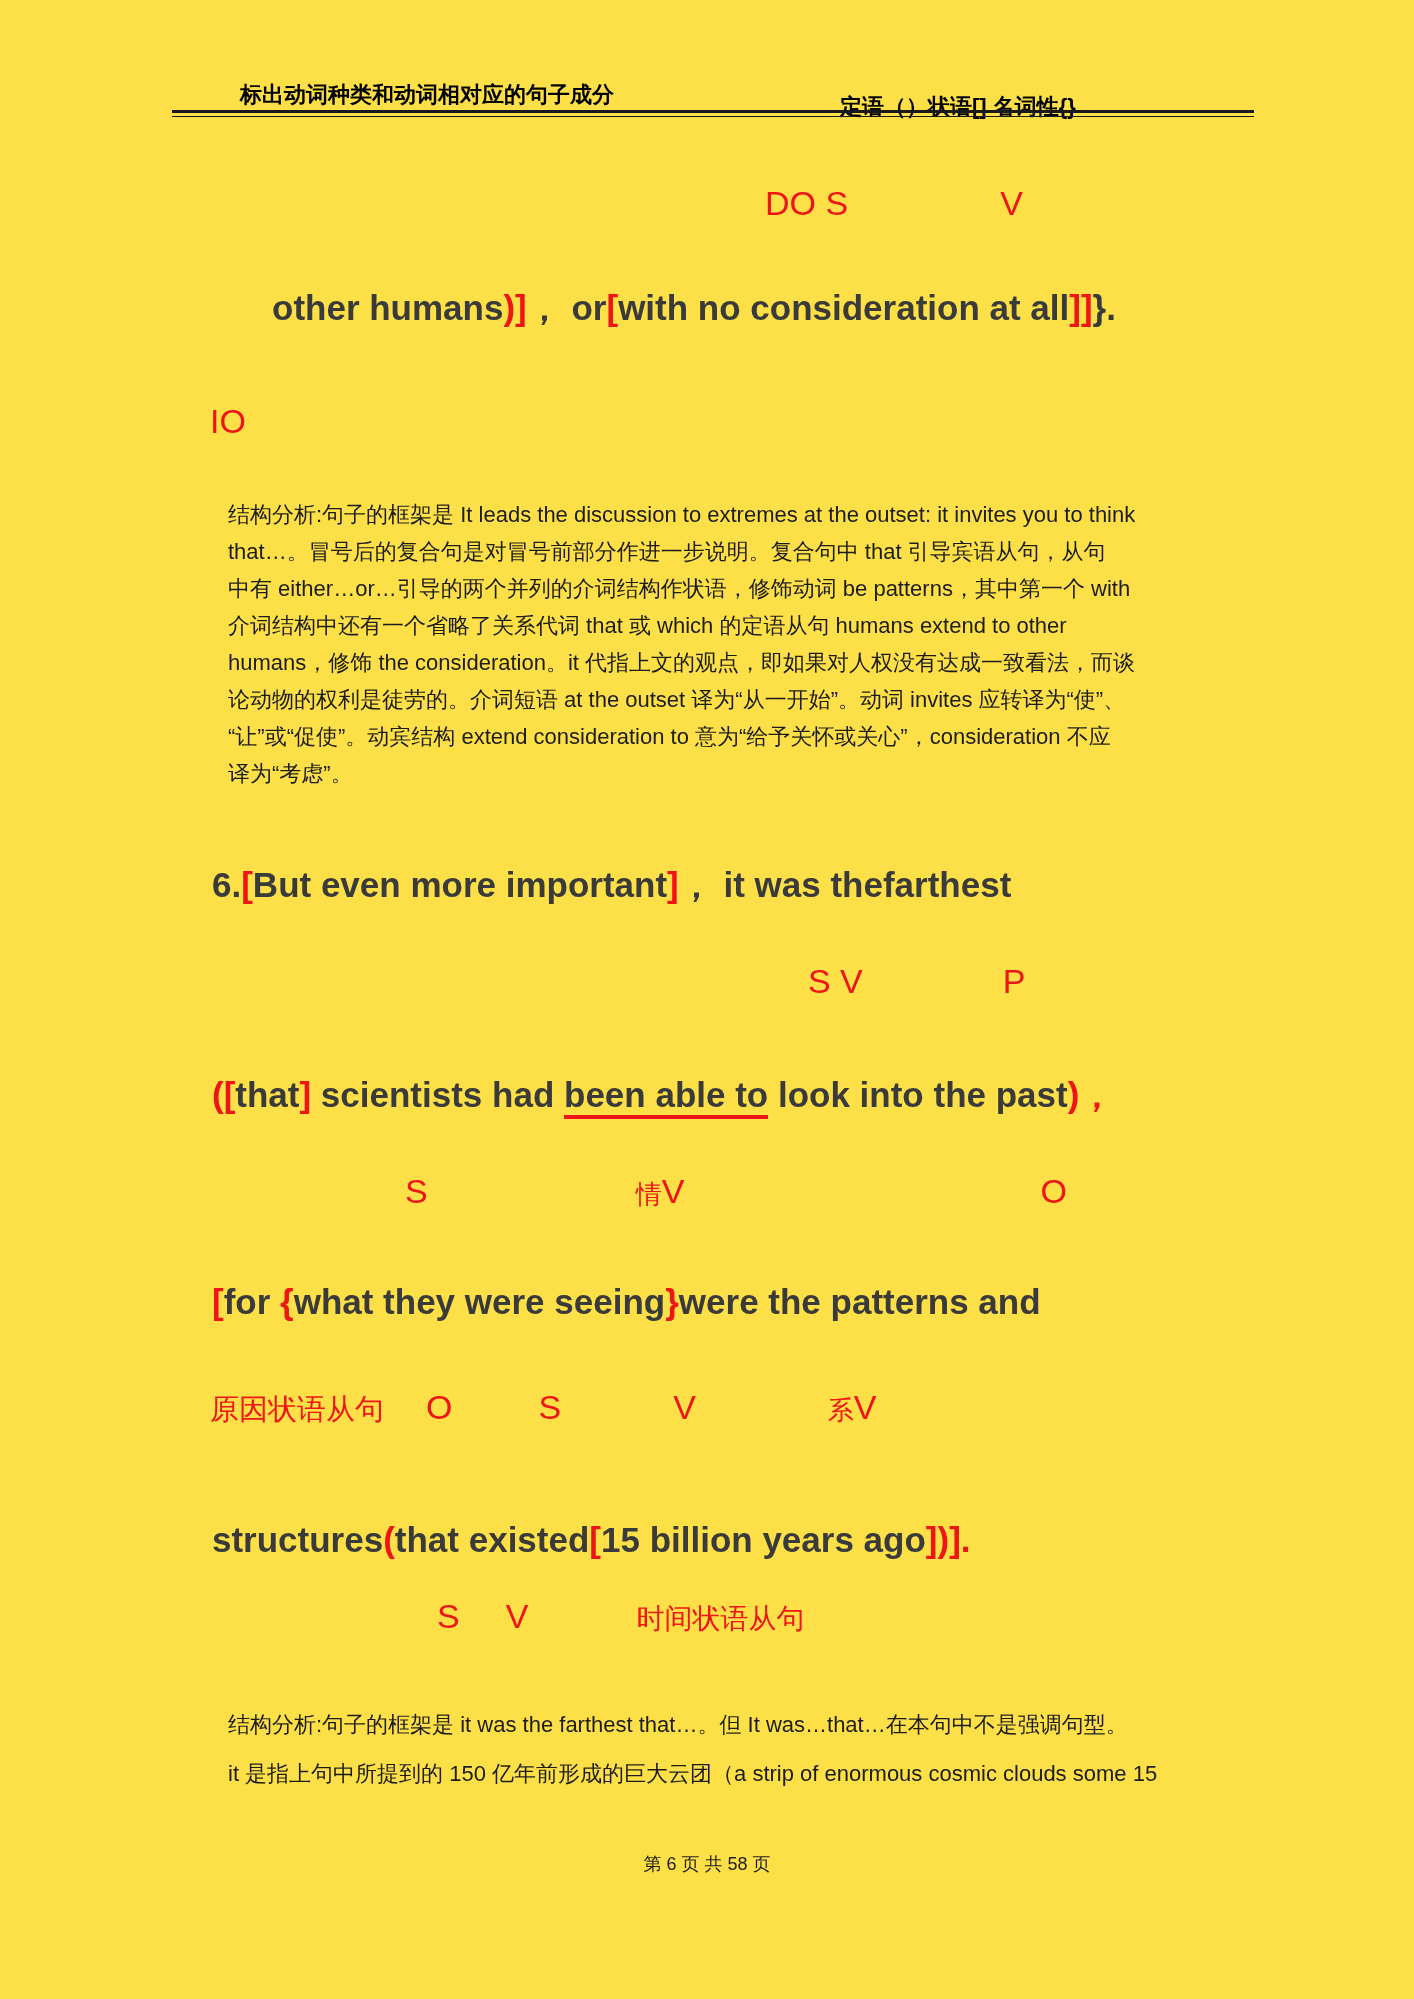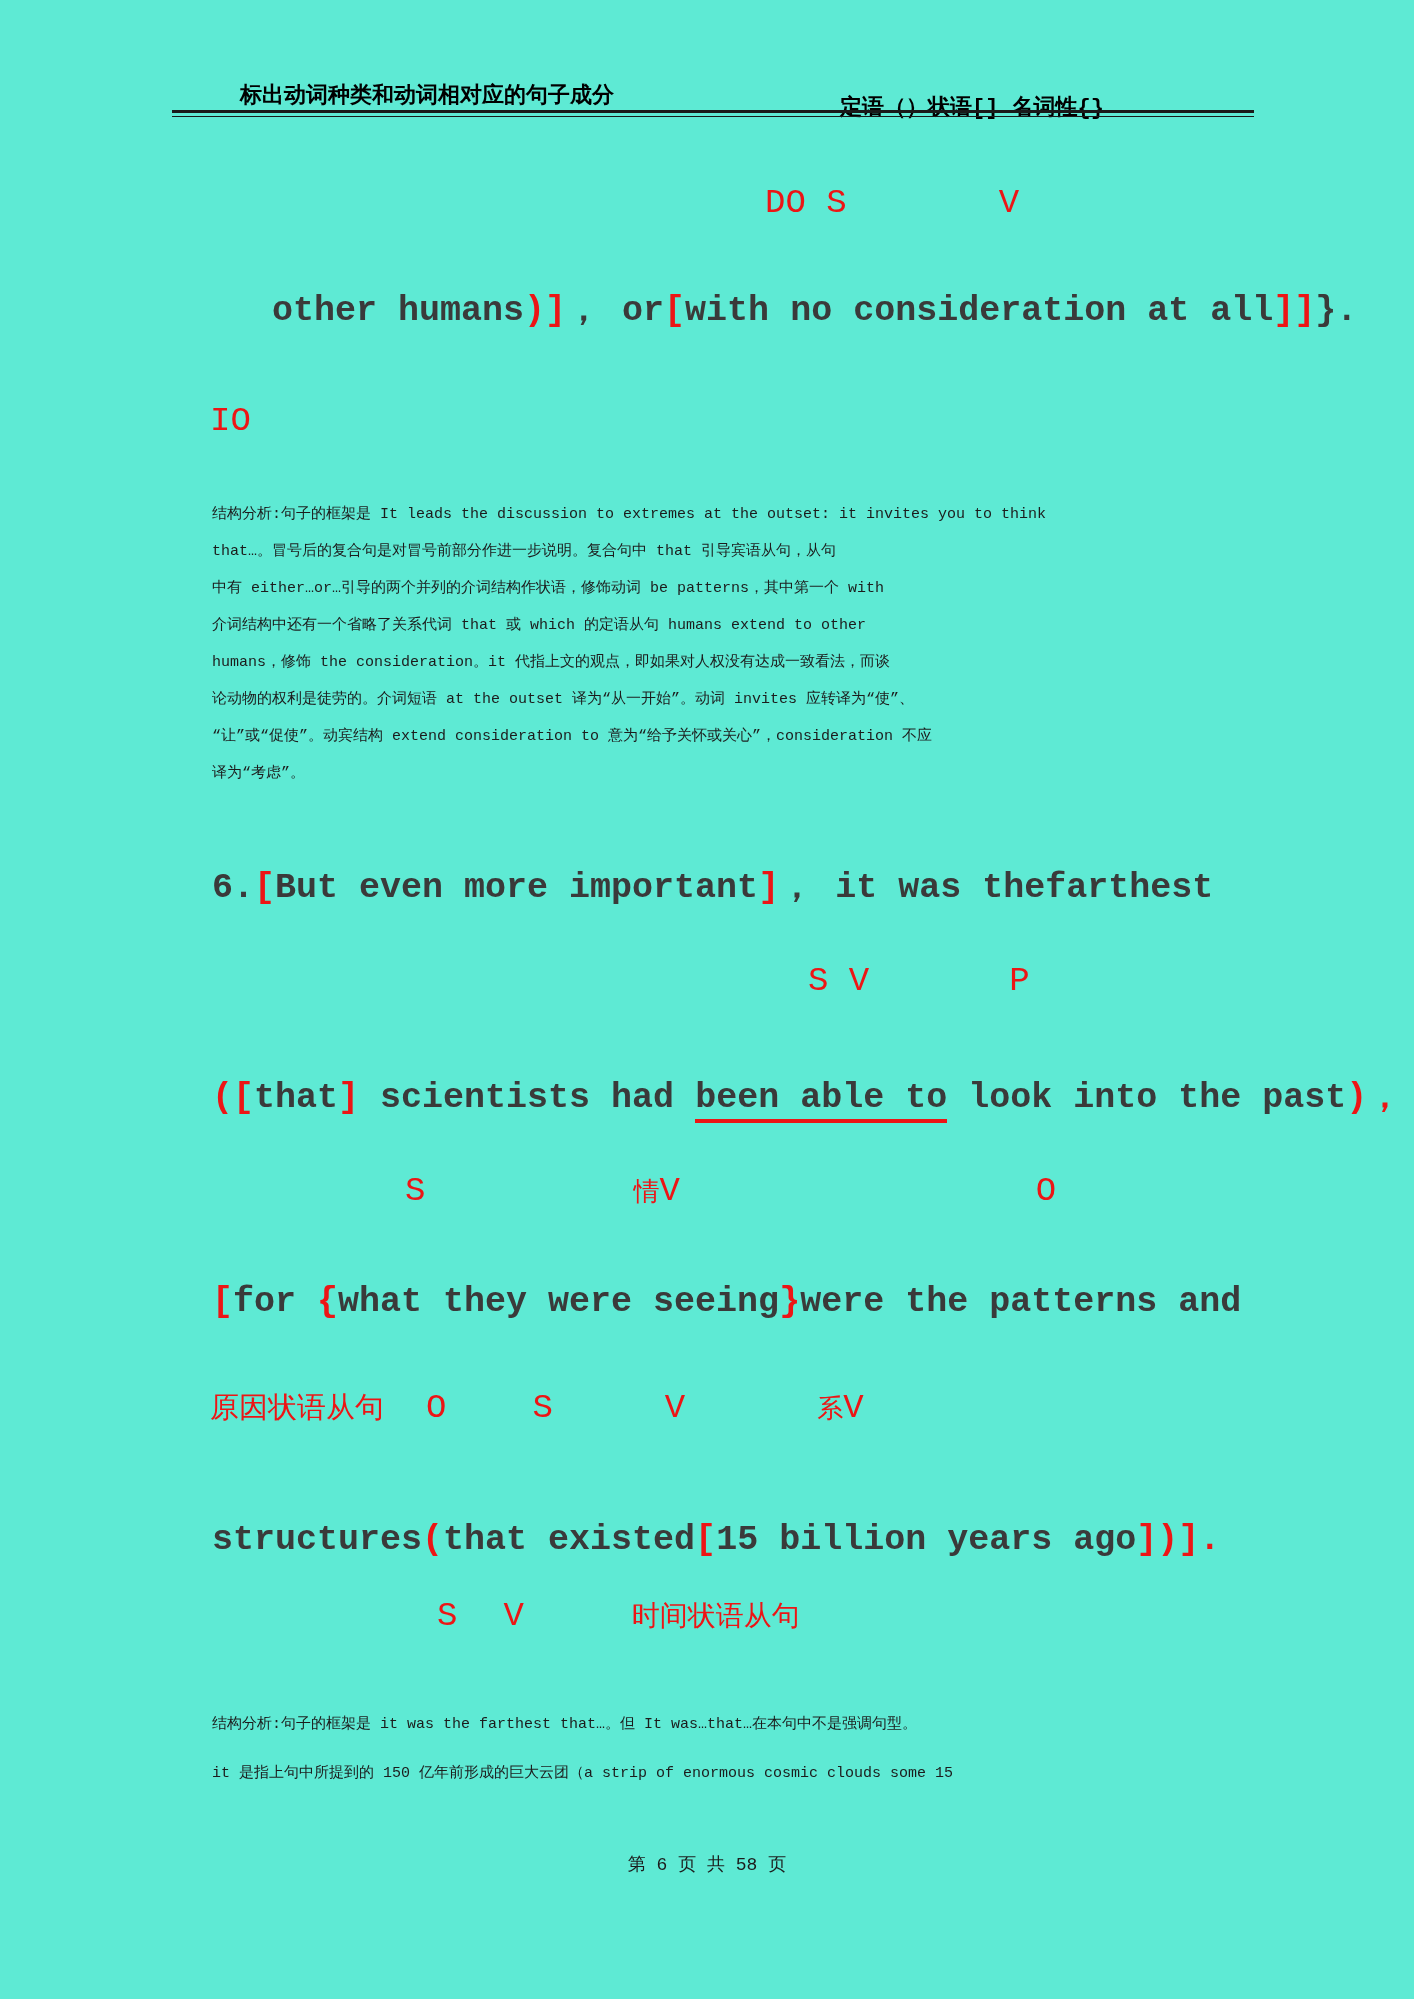--- a/index.html
+++ b/index.html
@@ -1,41 +1,41 @@
 <!DOCTYPE html>
 <html><head>
 <meta charset="utf-8">
 <style>
   html,body{margin:0;padding:0;background:#ffffff;}
   .page{
     position:relative;
     width:1414px;height:1999px;
-    background:#5eead4;
-    font-family:Liberation Mono, monospace;
+    background:#fde047;
+    font-family:Liberation Sans, sans-serif;
     overflow:hidden;
   }
   .abs{position:absolute;}
   
   .hdr{font-weight:bold;font-size:22px;color:#000;white-space:nowrap;}
   .hdr-rule{height:3px;border-top:3px solid #1a1a1a;border-bottom:1px solid #1a1a1a;}
   
   .bigline{
     font-size:35px;font-weight:bold;color:#3a3a3a;
     white-space:nowrap;letter-spacing:0px;
   }
   .bigline .red{color:#ed1515;}
   
   .anno{
     font-size:34px;font-weight:normal;color:#ed1515;white-space:nowrap;
   }
   .anno .sm{font-size:26px;}
   .anno .cn{font-size:29px;}
   .anno .cn2{font-size:28px;}
   
-  .para{font-size:15px;color:#1c1c1c;}
+  .para{font-size:22px;color:#1c1c1c;margin-left:16px;}
   .para .tline{white-space:nowrap;}
   .para1 .tline{line-height:37px;}
   .para2 .tline{line-height:49px;}
   
   .u{border-bottom:4px solid #ed1515;padding-bottom:1px;margin-top:24px;}
   
   .footer{width:100%;text-align:center;font-size:18px;color:#1c1c1c;}
 </style>
 </head>
 <body>

